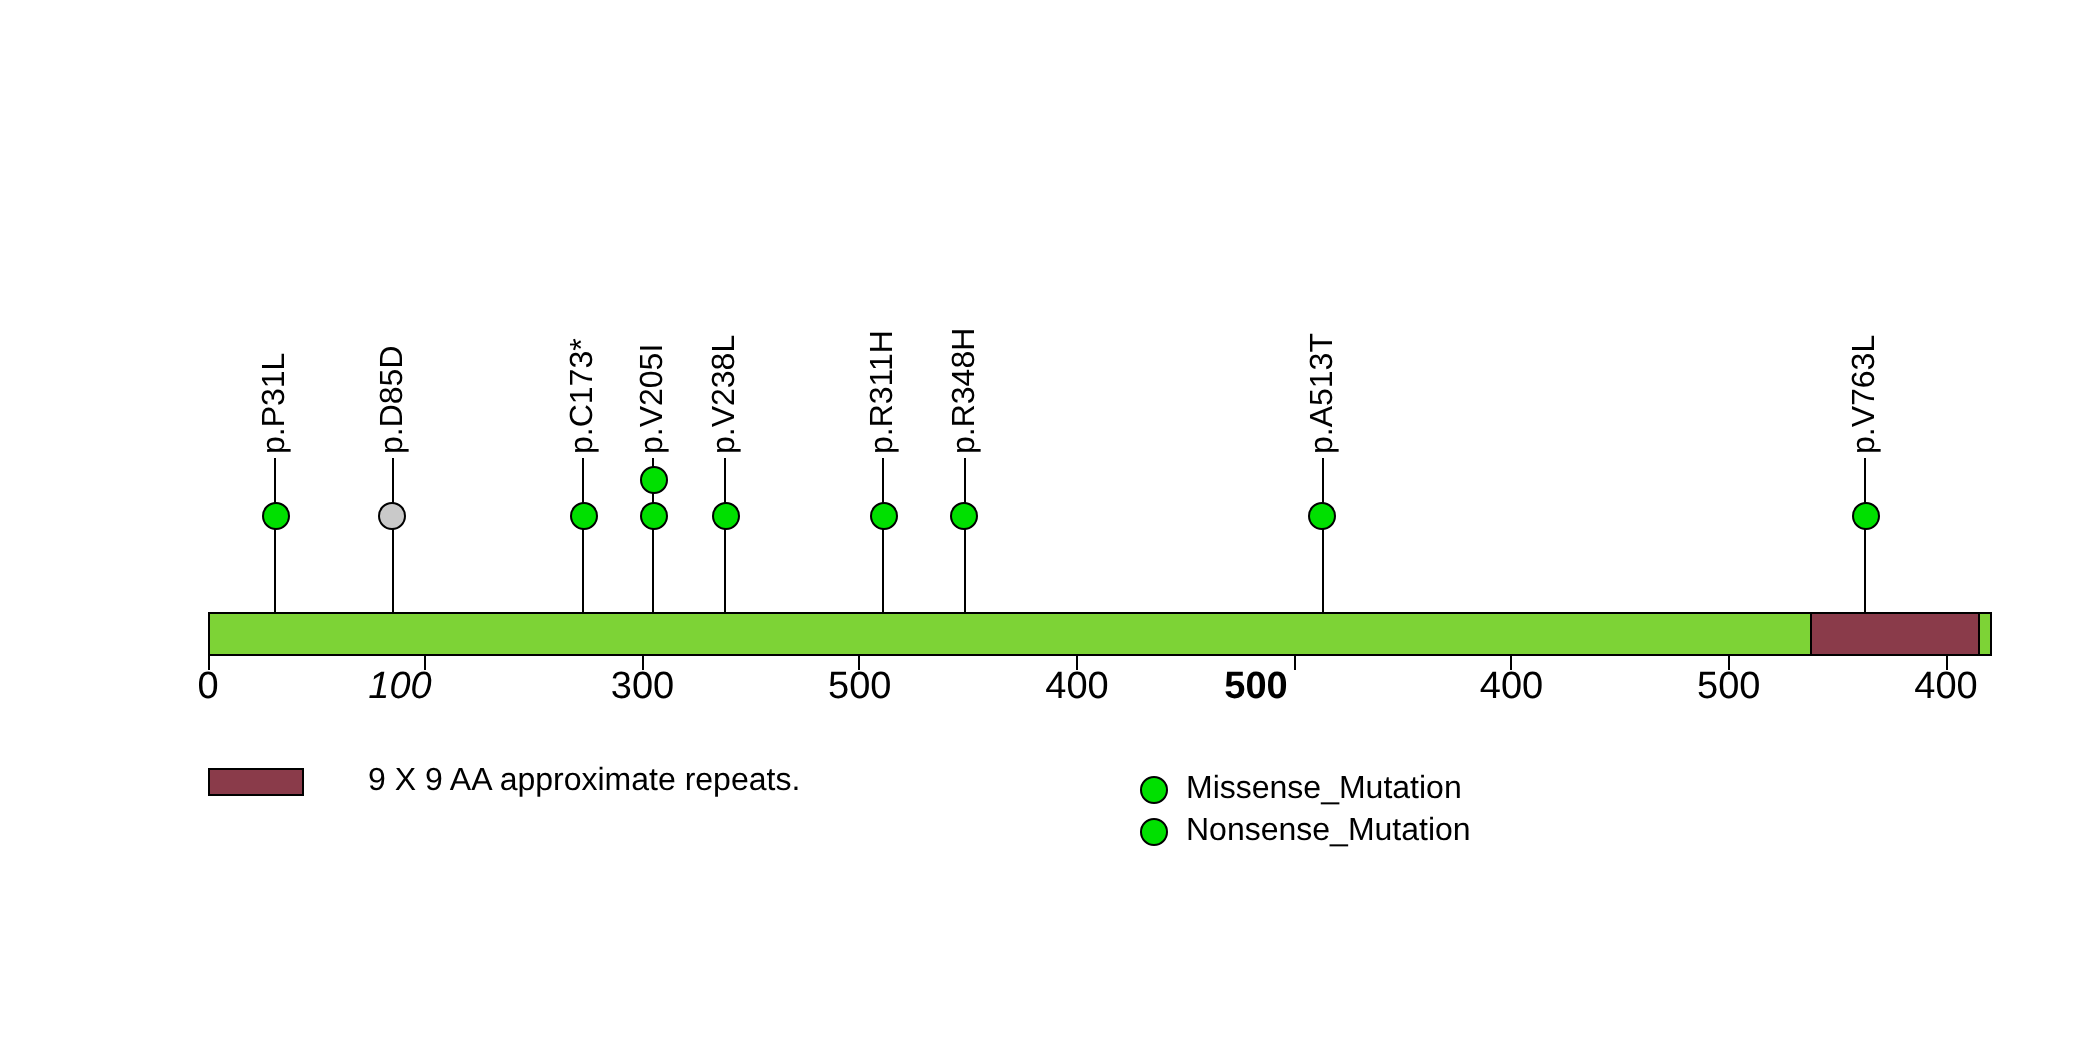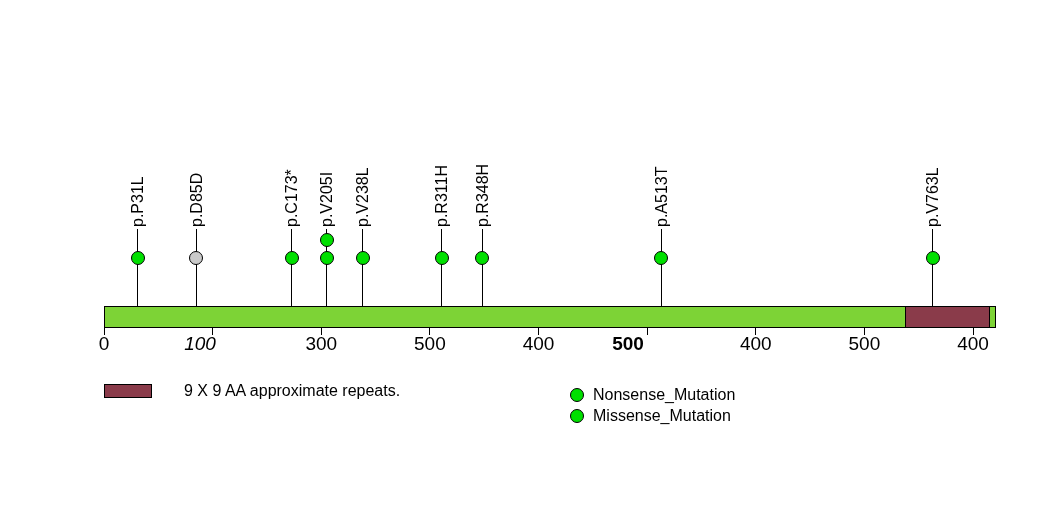--- a/index.html
+++ b/index.html
@@ -128,20 +128,20 @@
     </div>
 
   <div class="legend-left">
     <span class="legend-swatch-rect" id="domain-swatch" style="background: rgb(138, 59, 74);"></span>
     <span class="legend-label">9 X 9 AA approximate repeats.</span>
   </div>
 
   <div class="legend-right" id="variant-legend">
       <div class="legend-row">
         <div class="legend-circle" style="background: rgb(0, 224, 0);"></div>
-        <div class="legend-label">Nonsense_Mutation</div>
+        <div class="legend-label">Missense_Mutation</div>
       </div>
       <div class="legend-row">
         <div class="legend-circle" style="background: rgb(0, 224, 0);"></div>
-        <div class="legend-label">Missense_Mutation</div>
+        <div class="legend-label">Nonsense_Mutation</div>
       </div>
     </div>
 </div>
 
 </body></html>

